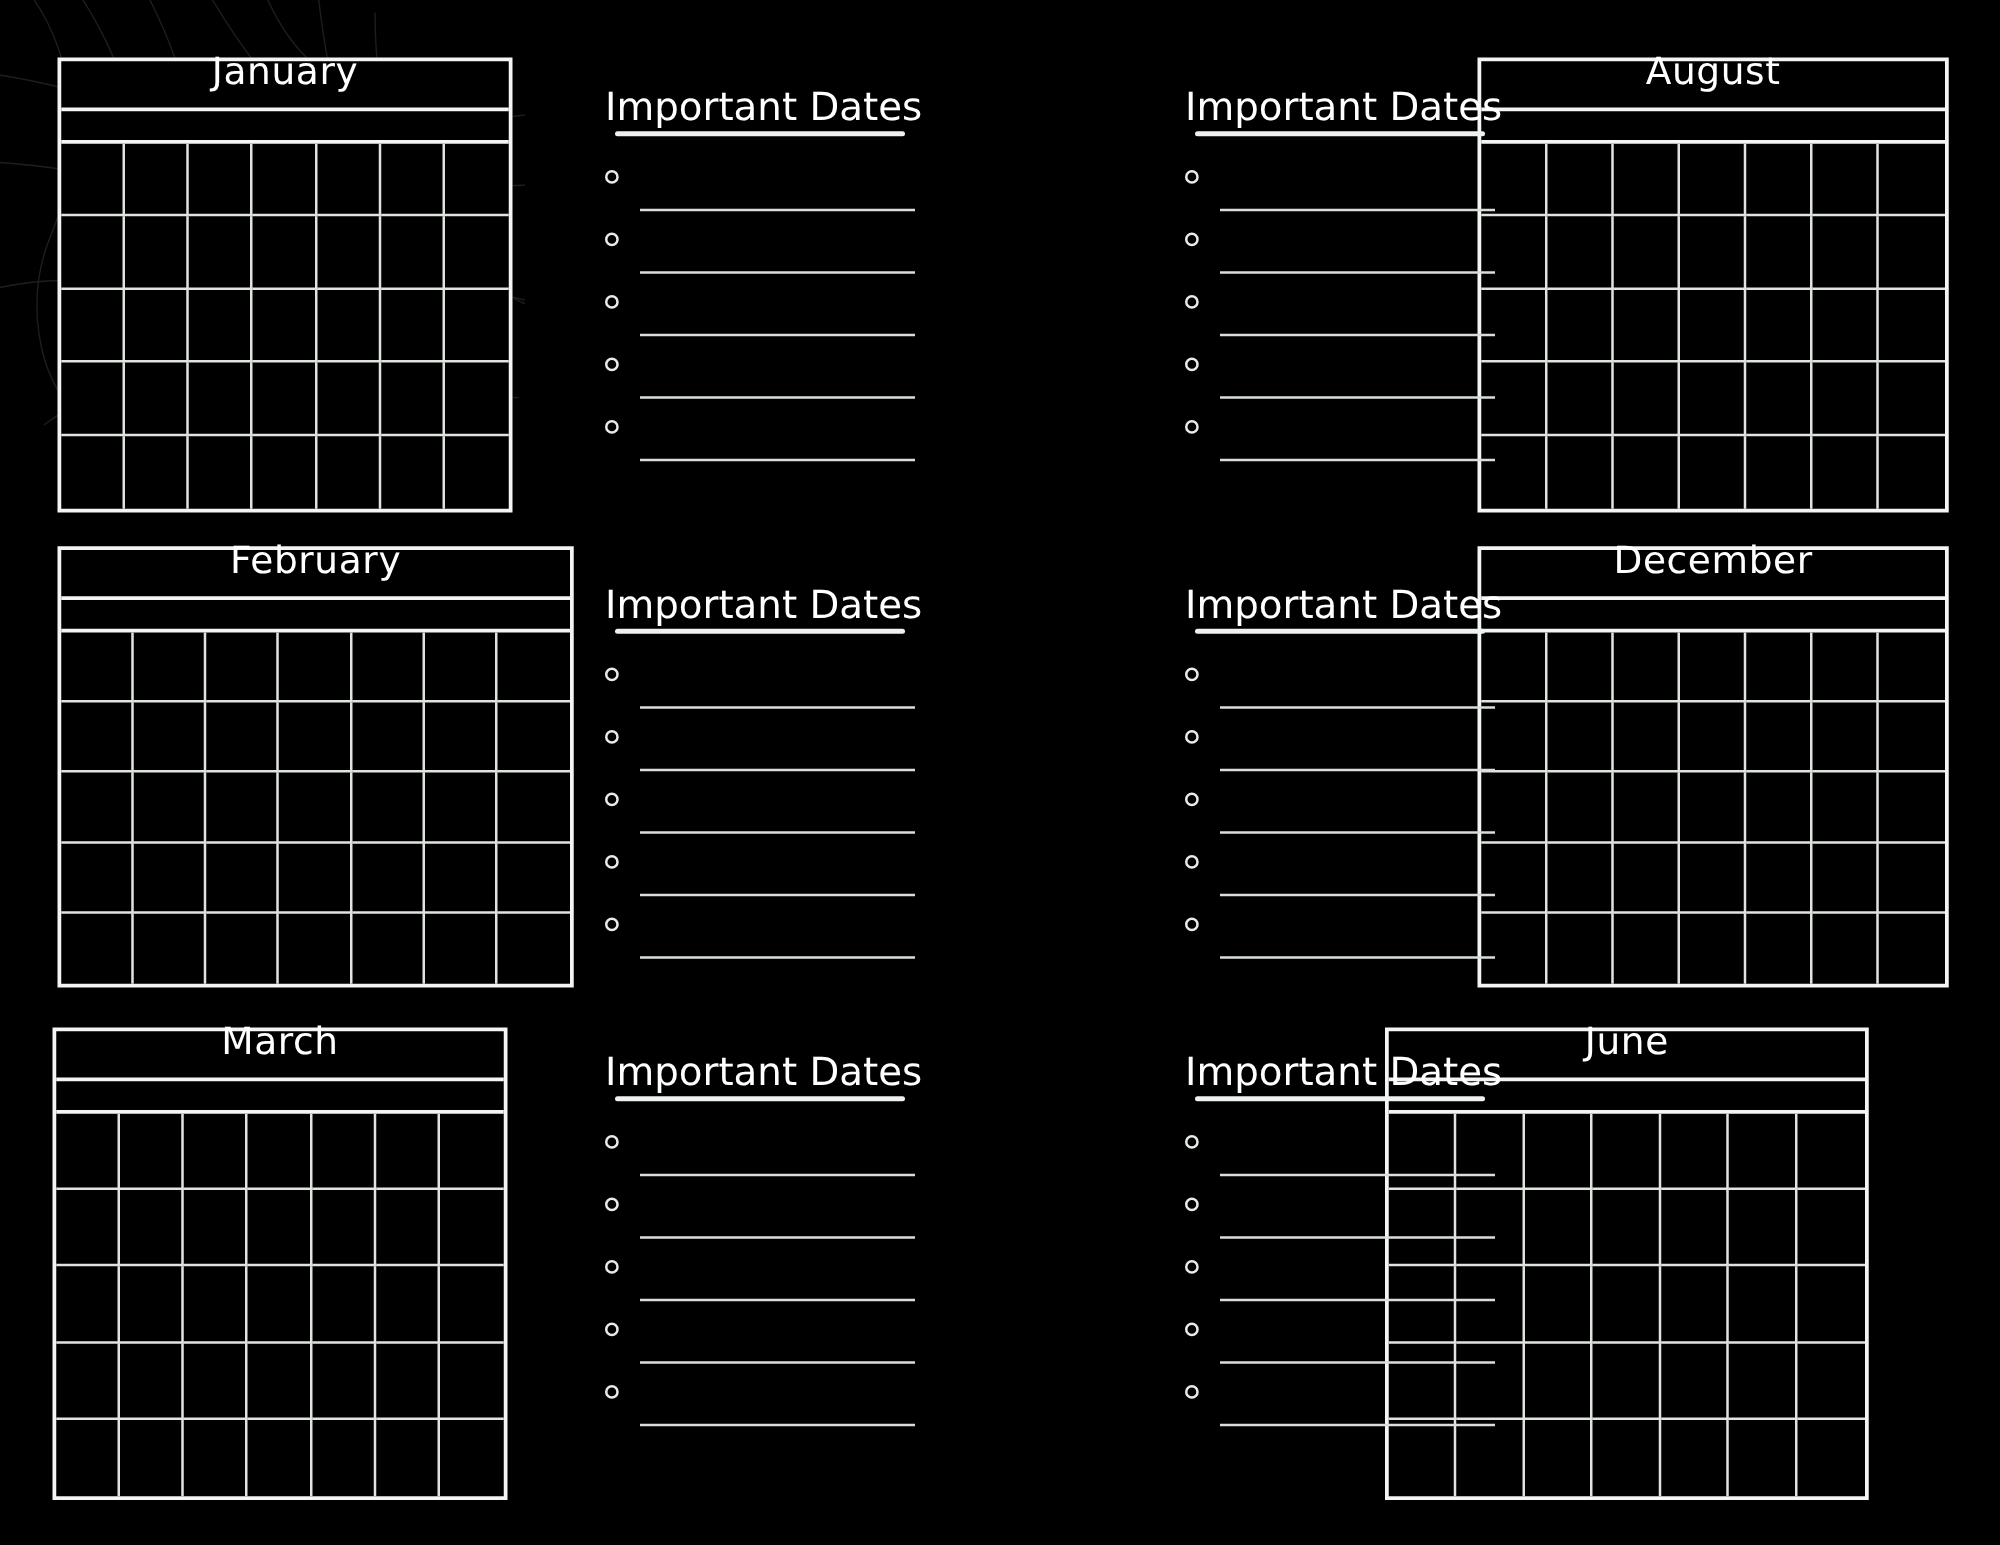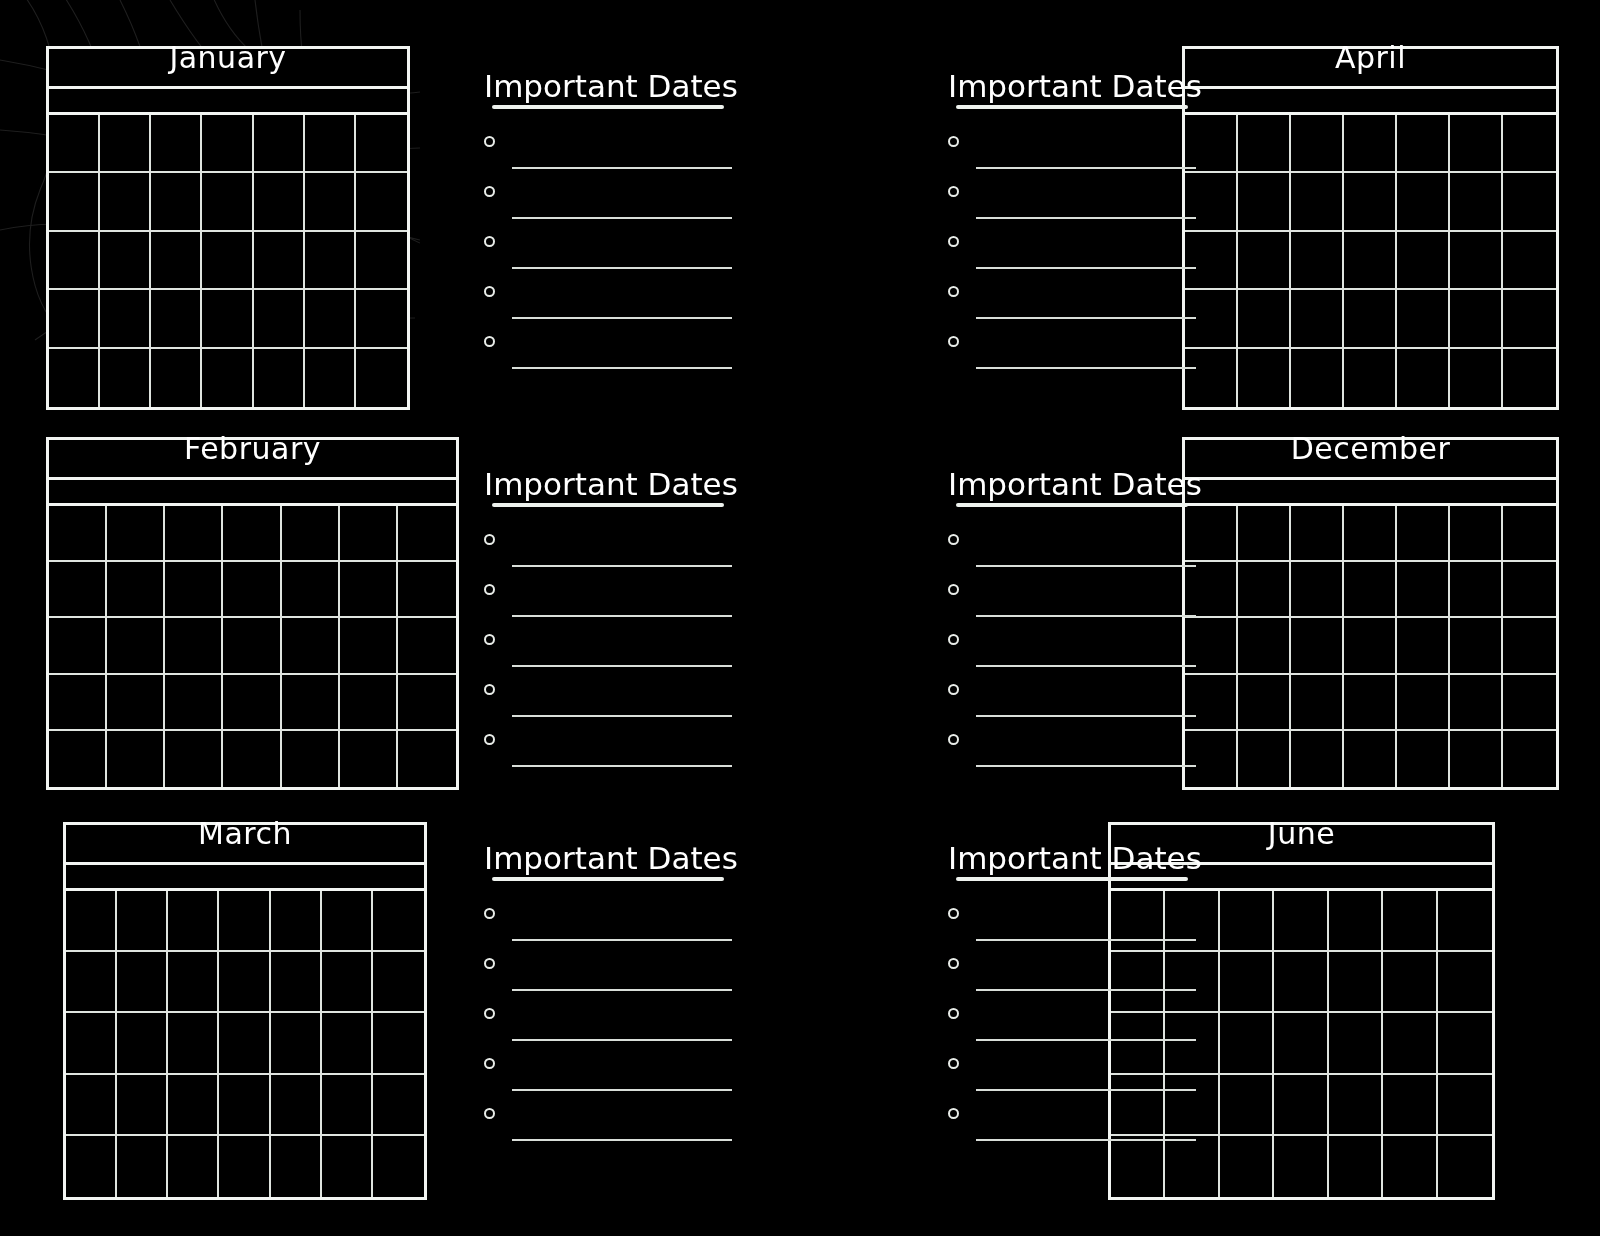--- a/index.html
+++ b/index.html
@@ -250,21 +250,21 @@
           <div class="cal-cell last-row"></div>
           <div class="cal-cell last-row"></div>
           <div class="cal-cell last-row"></div>
           <div class="cal-cell last-row"></div>
           <div class="cal-cell last-row"></div>
           <div class="cal-cell last-col last-row"></div>
         </div>
     </div>
   </div>
 
-  <div class="calendar" style="left: 63px; top: 822px; width: 364px; height: 378px;">
+  <div class="calendar" style="left: 42px; top: 822px; width: 364px; height: 378px;">
     <div class="cal-inner">
       <div class="cal-title">March</div>
       <div class="cal-weekdays">
         <span class="wd"></span>
         <span class="wd"></span>
         <span class="wd"></span>
         <span class="wd"></span>
         <span class="wd"></span>
         <span class="wd"></span>
         <span class="wd"></span>
@@ -304,21 +304,21 @@
           <div class="cal-cell last-row"></div>
           <div class="cal-cell last-row"></div>
           <div class="cal-cell last-row"></div>
           <div class="cal-cell last-col last-row"></div>
         </div>
     </div>
   </div>
 
   <div class="calendar" style="left: 1182px; top: 46px; width: 377px; height: 364px;">
     <div class="cal-inner">
-      <div class="cal-title">April</div>
+      <div class="cal-title">August</div>
       <div class="cal-weekdays">
         <span class="wd"></span>
         <span class="wd"></span>
         <span class="wd"></span>
         <span class="wd"></span>
         <span class="wd"></span>
         <span class="wd"></span>
         <span class="wd"></span>
       </div>
       <div class="cal-grid" style="grid-template-columns: repeat(7, 1fr);">

